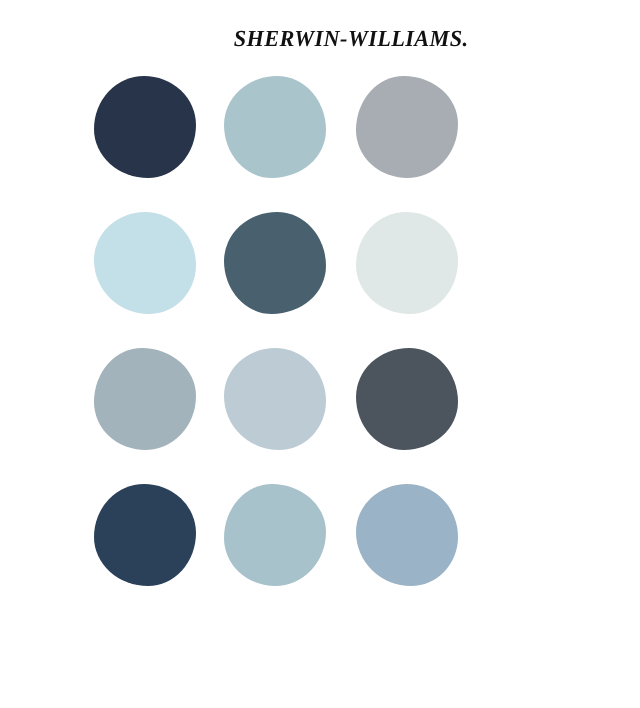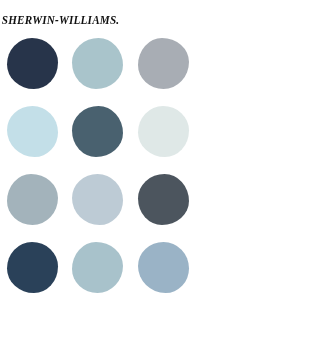--- a/index.html
+++ b/index.html
@@ -15,21 +15,21 @@
   }
 
   .pin {
     position: relative;
     width: 236px;
     height: 354px;
     background: #ffffff;
     box-sizing: border-box;
     display: flex;
     flex-direction: column;
-    align-items: flex-start;
+    align-items: flex-end;
   }
 
   
   .brand {
     margin-top: 14px;
     font-family: "Liberation Serif", serif;
     font-style: italic;
     font-weight: bold;
     font-size: 11.5px;
     letter-spacing: 0.2px;

